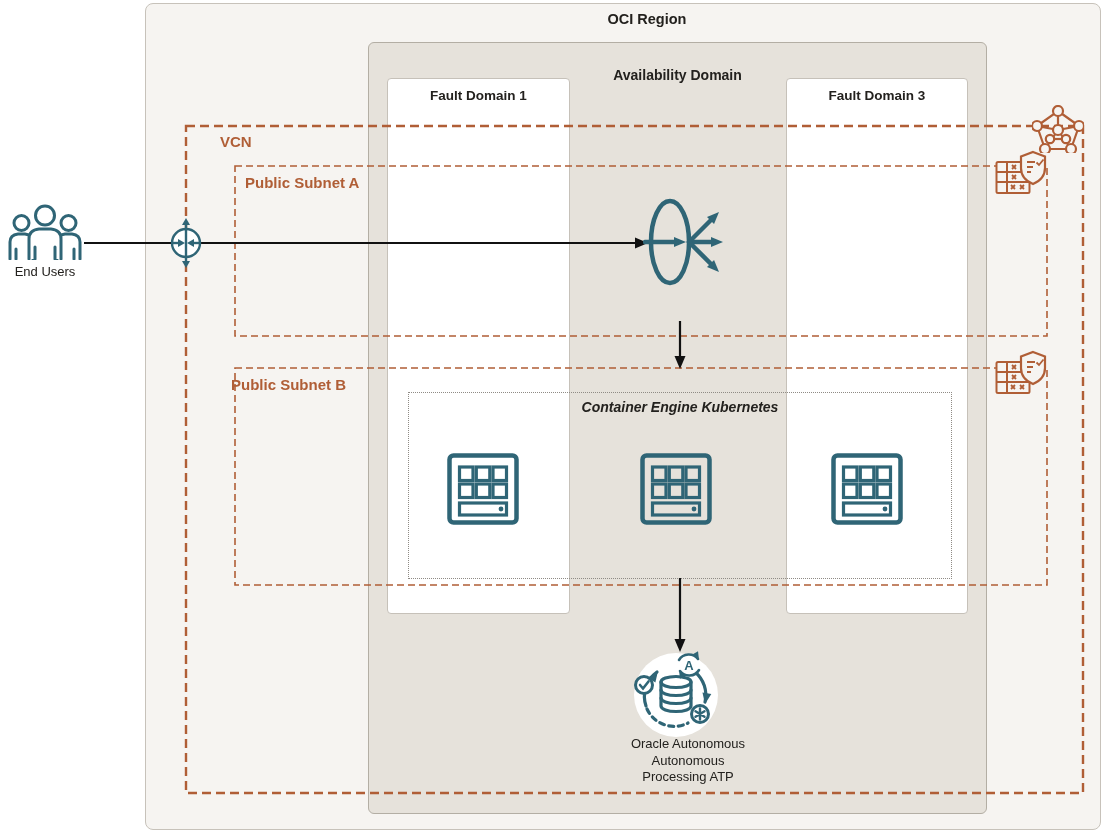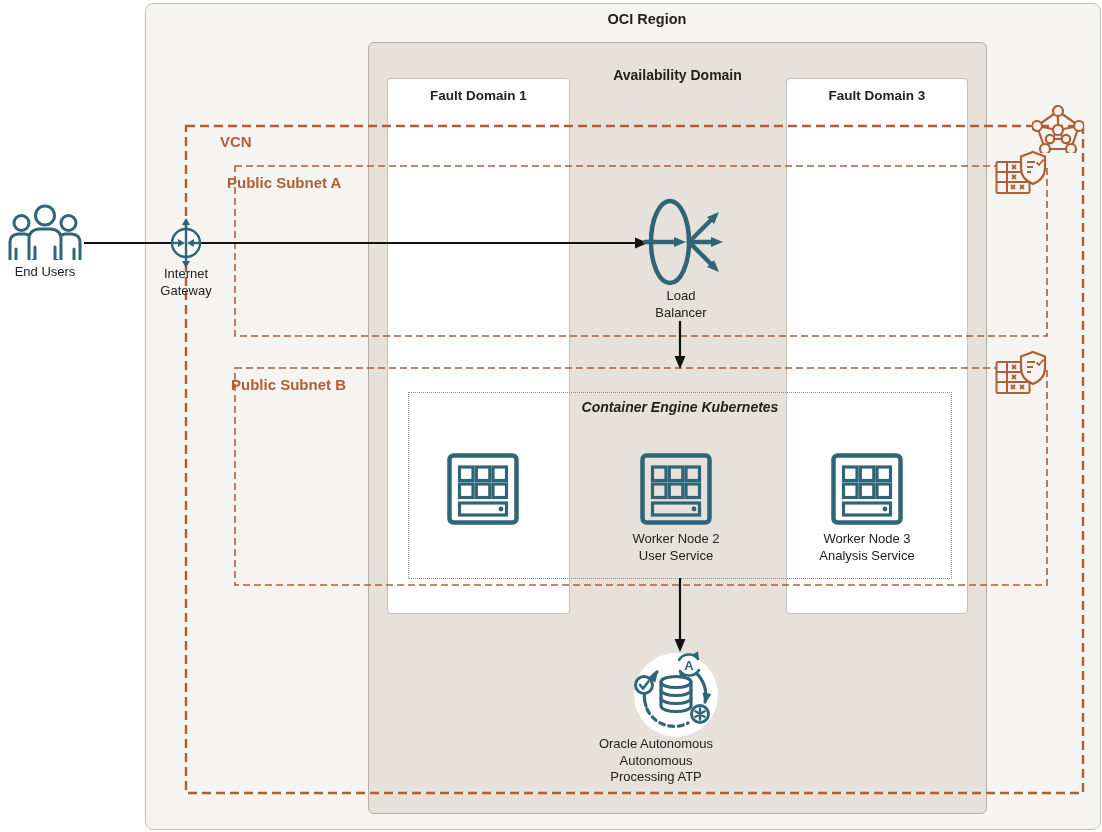--- a/index.html
+++ b/index.html
@@ -83,21 +83,21 @@
       <path d="M0,0 L-13,-5.5 L-13,5.5 Z" transform="translate(680,369) rotate(90)" stroke="none"></path>
     </g>
 
     <g stroke="var(--arrow)" fill="var(--arrow)">
       <path d="M680,578 L680,641" stroke-width="2.2" fill="none"></path>
       <path d="M0,0 L-13,-5.5 L-13,5.5 Z" transform="translate(680,652) rotate(90)" stroke="none"></path>
     </g>
   </svg>
 
   <div class="abs zone-label" style="left:196px;top:133px;margin-left:24px;">VCN</div>
-  <div class="abs zone-label" style="left:227px;top:174px;">Public Subnet A</div>
+  <div class="abs zone-label" style="left:245px;top:174px;">Public Subnet A</div>
   <div class="abs zone-label" style="left:231px;top:376px;">Public Subnet B</div>
 
   <div class="abs teal-icon" style="left:5px;top:202px;">
     <svg width="80" height="58" viewBox="0 0 80 58" fill="none" stroke="currentColor" stroke-width="3" stroke-linecap="round">
       <path d="M5,57 L5,40 Q5,33 13,32 L20,32 Q28,33 28,40 L28,57" fill="#ffffff"></path>
       <circle cx="16.5" cy="21" r="7.5" fill="#ffffff"></circle>
       <path d="M11,47 L11,57"></path>
       <path d="M52,57 L52,40 Q52,33 60,32 L67,32 Q75,33 75,40 L75,57" fill="#ffffff"></path>
       <circle cx="63.5" cy="21" r="7.5" fill="#ffffff"></circle>
       <path d="M69,47 L69,57"></path>
@@ -114,42 +114,34 @@
       <circle cx="24" cy="27" r="14" fill="#ffffff"></circle>
       <path d="M24,7 L24,47"></path>
       <path d="M24,2 L20,9 L28,9 Z" fill="currentColor" stroke="none"></path>
       <path d="M24,52 L20,45 L28,45 Z" fill="currentColor" stroke="none"></path>
       <path d="M10,27 L18,27"></path>
       <path d="M23,27 L16,23 L16,31 Z" fill="currentColor" stroke="none"></path>
       <path d="M38,27 L30,27"></path>
       <path d="M25,27 L32,23 L32,31 Z" fill="currentColor" stroke="none"></path>
     </svg>
   </div>
-  <div class="abs caption" style="left:126px;top:266px;width:120px;">
-    <div>Internet</div>
-    <div>Gateway</div>
-  </div>
 
   <div class="abs teal-icon" style="left:643px;top:197px;">
     <svg width="82" height="92" viewBox="0 0 82 92" fill="none" stroke="currentColor" stroke-width="4.5" stroke-linecap="round">
       <ellipse cx="27" cy="45" rx="19" ry="41"></ellipse>
       <path d="M2,45 L32,45"></path>
       <path d="M0,0 L-12,-5 L-12,5 Z" transform="translate(43,45)" fill="currentColor" stroke="none"></path>
       <path d="M46,45 L70,21"></path>
       <path d="M0,0 L-12,-5 L-12,5 Z" transform="translate(76,15) rotate(-45)" fill="currentColor" stroke="none"></path>
       <path d="M46,45 L72,45"></path>
       <path d="M0,0 L-12,-5 L-12,5 Z" transform="translate(80,45)" fill="currentColor" stroke="none"></path>
       <path d="M46,45 L70,69"></path>
       <path d="M0,0 L-12,-5 L-12,5 Z" transform="translate(76,75) rotate(45)" fill="currentColor" stroke="none"></path>
     </svg>
   </div>
-  <div class="abs caption" style="left:621px;top:288px;width:120px;">
-    <div>Load</div>
-    <div>Balancer</div>
-  </div>
 
   <div class="abs teal-icon" style="left:446px;top:452px;">
     <svg width="74" height="74" viewBox="0 0 74 74" fill="none" stroke="currentColor">
       <rect x="3.5" y="3.5" width="67" height="67" rx="4" stroke-width="4.5"></rect>
       <rect x="13.5" y="15" width="13.5" height="13.5" stroke-width="3.2"></rect>
       <rect x="30.3" y="15" width="13.5" height="13.5" stroke-width="3.2"></rect>
       <rect x="47" y="15" width="13.5" height="13.5" stroke-width="3.2"></rect>
       <rect x="13.5" y="32" width="13.5" height="13.5" stroke-width="3.2"></rect>
       <rect x="30.3" y="32" width="13.5" height="13.5" stroke-width="3.2"></rect>
       <rect x="47" y="32" width="13.5" height="13.5" stroke-width="3.2"></rect>
@@ -176,28 +168,20 @@
       <rect x="13.5" y="15" width="13.5" height="13.5" stroke-width="3.2"></rect>
       <rect x="30.3" y="15" width="13.5" height="13.5" stroke-width="3.2"></rect>
       <rect x="47" y="15" width="13.5" height="13.5" stroke-width="3.2"></rect>
       <rect x="13.5" y="32" width="13.5" height="13.5" stroke-width="3.2"></rect>
       <rect x="30.3" y="32" width="13.5" height="13.5" stroke-width="3.2"></rect>
       <rect x="47" y="32" width="13.5" height="13.5" stroke-width="3.2"></rect>
       <rect x="13.5" y="51" width="47" height="12" stroke-width="3.2"></rect>
       <circle cx="55" cy="57" r="2.4" fill="currentColor" stroke="none"></circle>
     </svg>
   </div>
-  <div class="abs caption" style="left:591px;top:531px;width:170px;">
-    <div>Worker Node 2</div>
-    <div>User Service</div>
-  </div>
-  <div class="abs caption" style="left:782px;top:531px;width:170px;">
-    <div>Worker Node 3</div>
-    <div>Analysis Service</div>
-  </div>
 
   <div class="abs teal-icon" style="left:632px;top:651px;">
     <svg width="88" height="88" viewBox="0 0 88 88" fill="none" stroke="currentColor" stroke-width="3.2" stroke-linecap="round">
       <circle cx="44" cy="44" r="42" fill="#ffffff" stroke="none"></circle>
 
       <path d="M14,55 A30,30 0 0 1 25,21"></path>
       <path d="M0,0 L-11,-4.5 L-11,4.5 Z" transform="translate(26,20) rotate(-55)" fill="currentColor" stroke="none"></path>
       <path d="M63,21 A30,30 0 0 1 73,51"></path>
       <path d="M0,0 L-11,-4.5 L-11,4.5 Z" transform="translate(73,53) rotate(100)" fill="currentColor" stroke="none"></path>
       <path d="M15,58 A30,30 0 0 0 56,72" stroke-dasharray="5 4.5"></path>
@@ -214,21 +198,21 @@
       <path d="M47,9 A11.5,11.5 0 0 1 66,8" stroke-width="2.6"></path>
       <path d="M0,0 L-8,-3.5 L-8,3.5 Z" transform="translate(67,9) rotate(60)" fill="currentColor" stroke="none"></path>
       <path d="M67,19 A11.5,11.5 0 0 1 48,20" stroke-width="2.6"></path>
       <path d="M0,0 L-8,-3.5 L-8,3.5 Z" transform="translate(47,19) rotate(240)" fill="currentColor" stroke="none"></path>
       <text x="57" y="19" text-anchor="middle" font-size="13" font-weight="bold" fill="currentColor" stroke="none" font-family="Liberation Sans, sans-serif">A</text>
 
       <circle cx="68" cy="63" r="8.5" fill="#ffffff" stroke-width="3"></circle>
       <path d="M68,57.5 L68,68.5 M63.5,60.2 L72.5,65.8 M72.5,60.2 L63.5,65.8" stroke-width="2.4"></path>
     </svg>
   </div>
-  <div class="abs caption" style="left:566px;top:736px;width:180px;">
+  <div class="abs caption" style="left:598px;top:736px;width:180px;">
     <div>Oracle Autonomous</div>
     <div>Autonomous</div>
     <div>Processing ATP</div>
   </div>
 
   <div class="abs orange-icon" style="left:1032px;top:105px;">
     <svg width="52" height="48" viewBox="0 0 52 48" fill="none" stroke="currentColor" stroke-width="2.2">
       <path d="M26,6 L47,21 L39,44 L13,44 L5,21 Z"></path>
       <path d="M26,25 L26,6 M26,25 L47,21 M26,25 L39,44 M26,25 L13,44 M26,25 L5,21"></path>
       <path d="M18,34 L34,34"></path>

